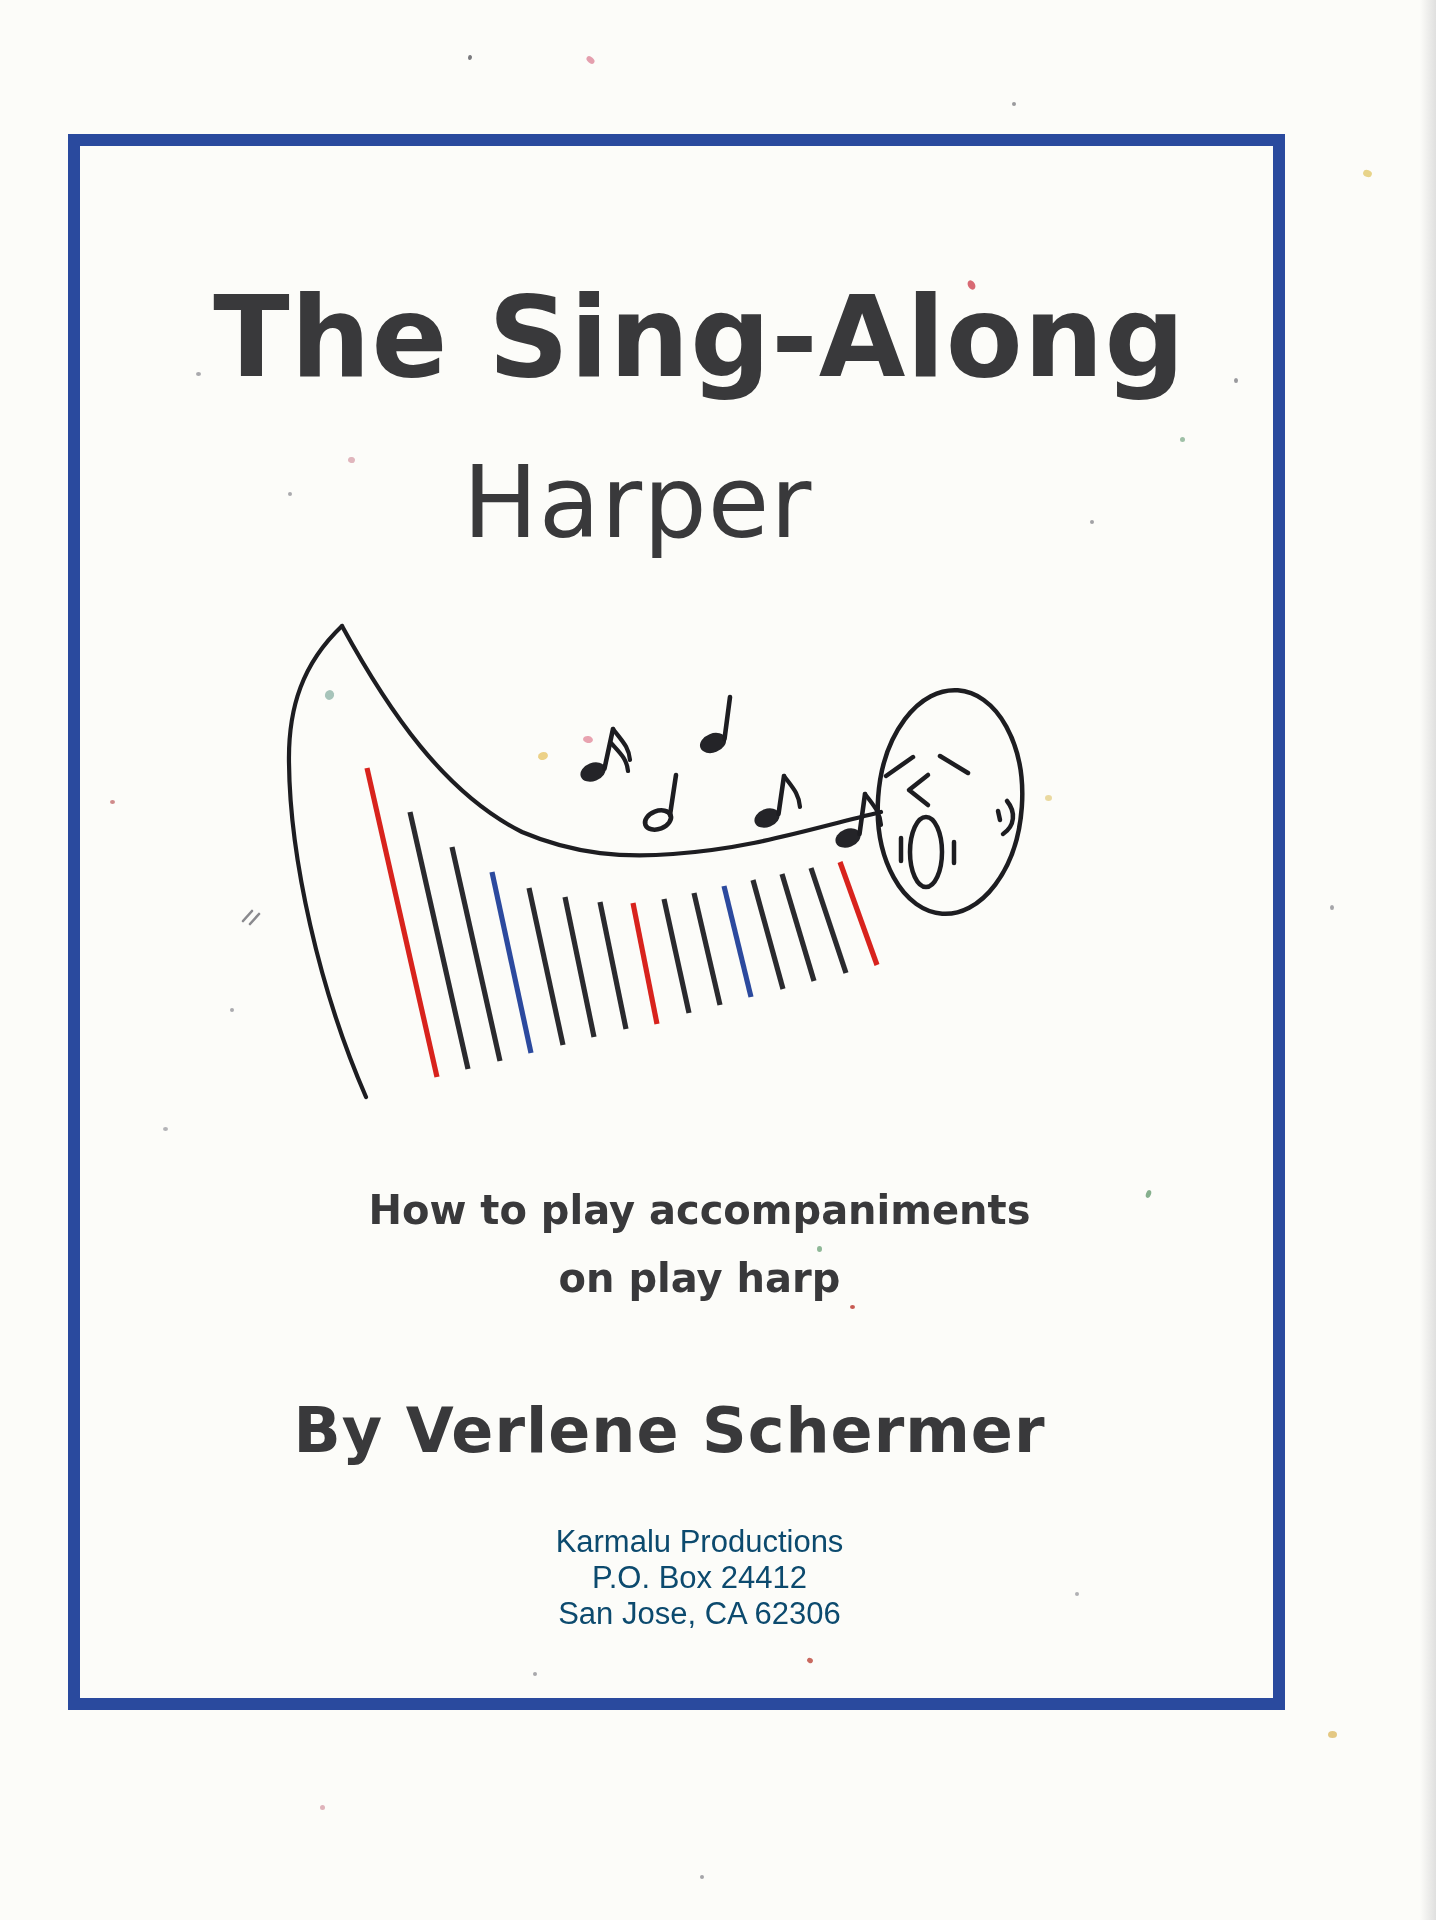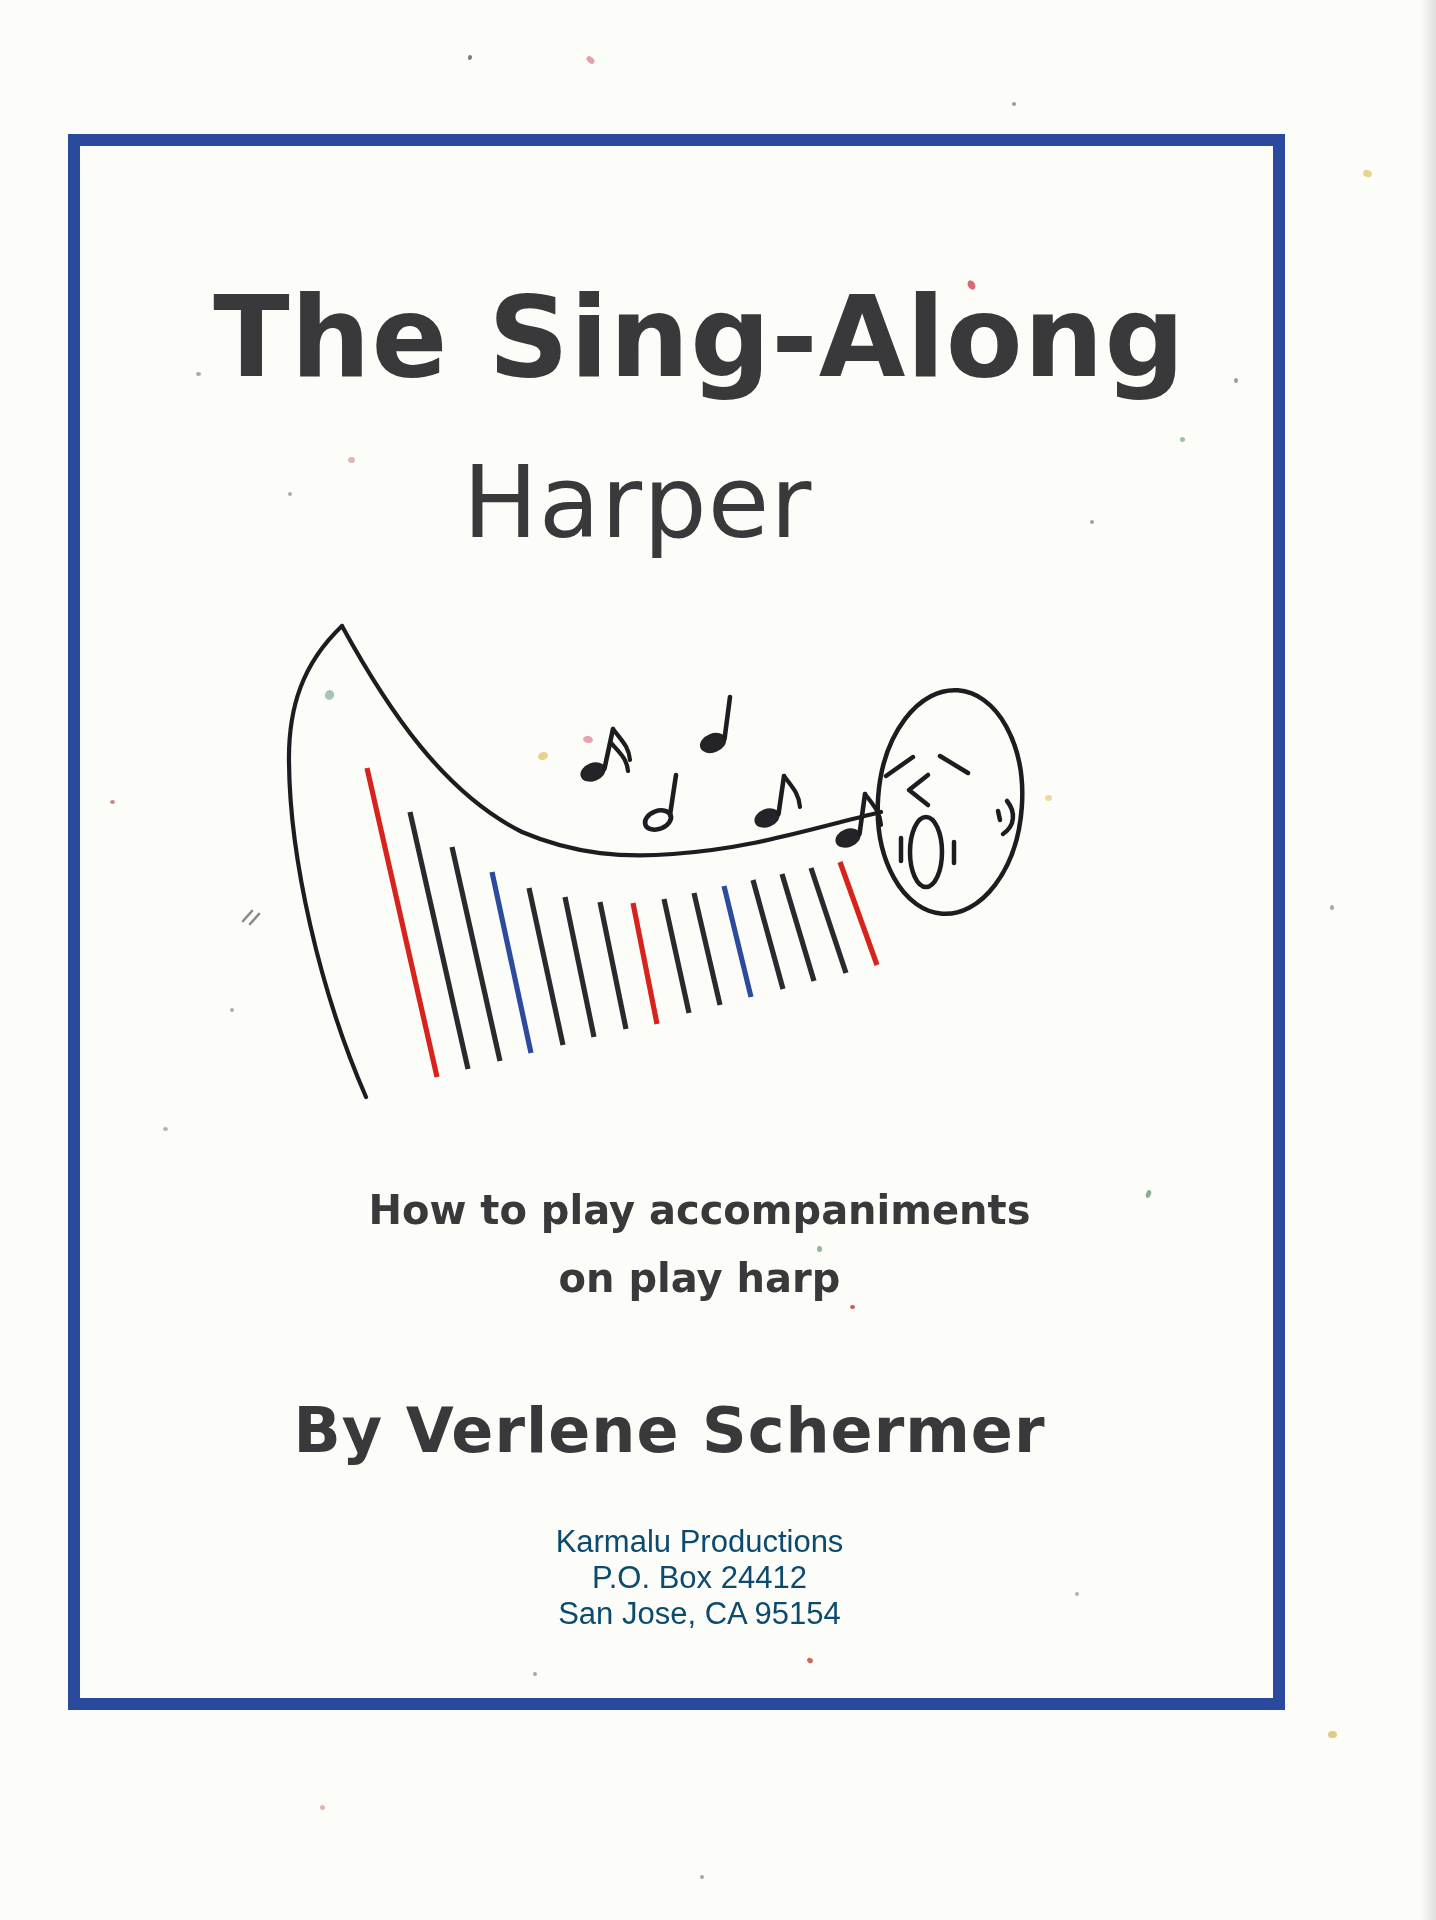--- a/index.html
+++ b/index.html
@@ -109,21 +109,21 @@
   <div class="txt" id="subtitle">
     <div>How to play accompaniments</div>
     <div>on play harp</div>
   </div>
 
   <div class="txt" id="author">By Verlene Schermer</div>
 
   <div class="txt" id="publisher">
     <div>Karmalu Productions</div>
     <div>P.O. Box 24412</div>
-    <div>San Jose, CA 95154</div>
+    <div>San Jose, CA 62306</div>
   </div>
 
   <div id="speckles">
       <div class="speck" style="left: 586px; top: 57px; width: 9px; height: 6px; background: rgb(228, 159, 174); border-radius: 50%; transform: rotate(40deg);"></div>
       <div class="speck" style="left: 468px; top: 55px; width: 4px; height: 5px; background: rgb(122, 122, 126); border-radius: 50%; transform: rotate(10deg);"></div>
       <div class="speck" style="left: 1012px; top: 102px; width: 4px; height: 4px; background: rgb(154, 154, 158); border-radius: 50%; transform: rotate(0deg);"></div>
       <div class="speck" style="left: 1363px; top: 170px; width: 9px; height: 7px; background: rgb(232, 212, 138); border-radius: 50%; transform: rotate(20deg);"></div>
       <div class="speck" style="left: 968px; top: 280px; width: 7px; height: 10px; background: rgb(216, 106, 116); border-radius: 50%; transform: rotate(-30deg);"></div>
       <div class="speck" style="left: 196px; top: 372px; width: 5px; height: 4px; background: rgb(169, 169, 173); border-radius: 50%; transform: rotate(0deg);"></div>
       <div class="speck" style="left: 1234px; top: 378px; width: 4px; height: 5px; background: rgb(153, 153, 157); border-radius: 50%; transform: rotate(0deg);"></div>

